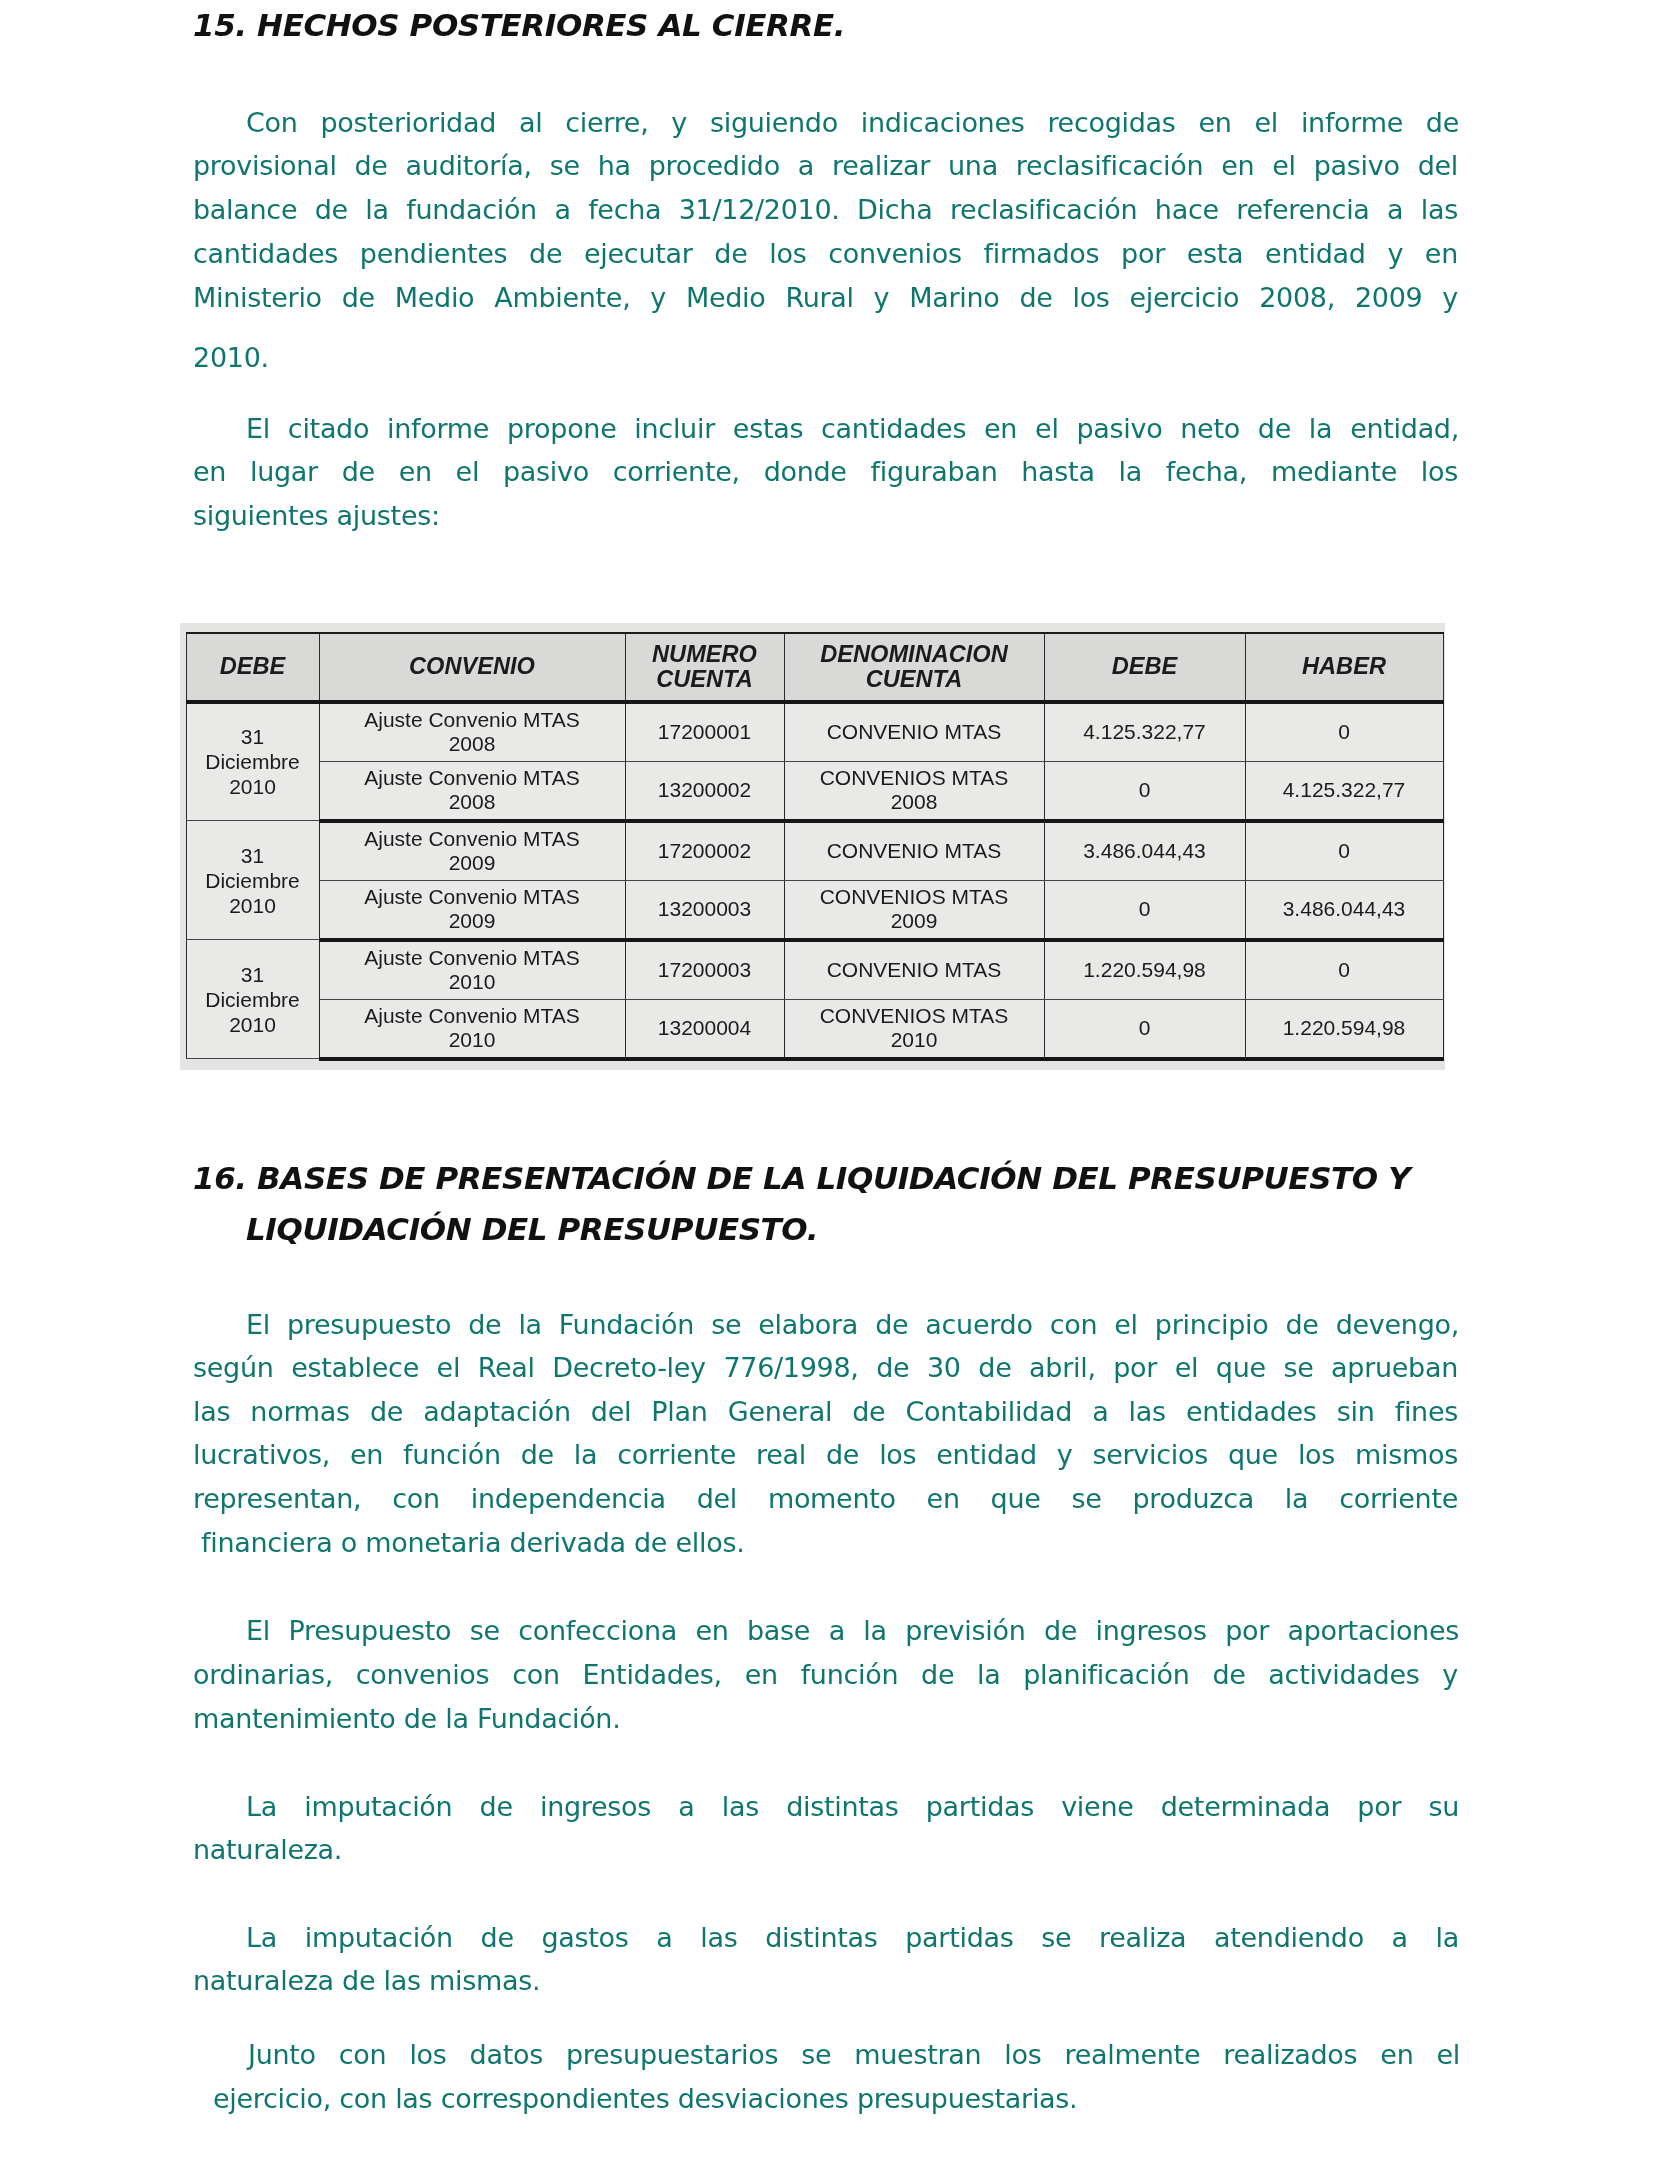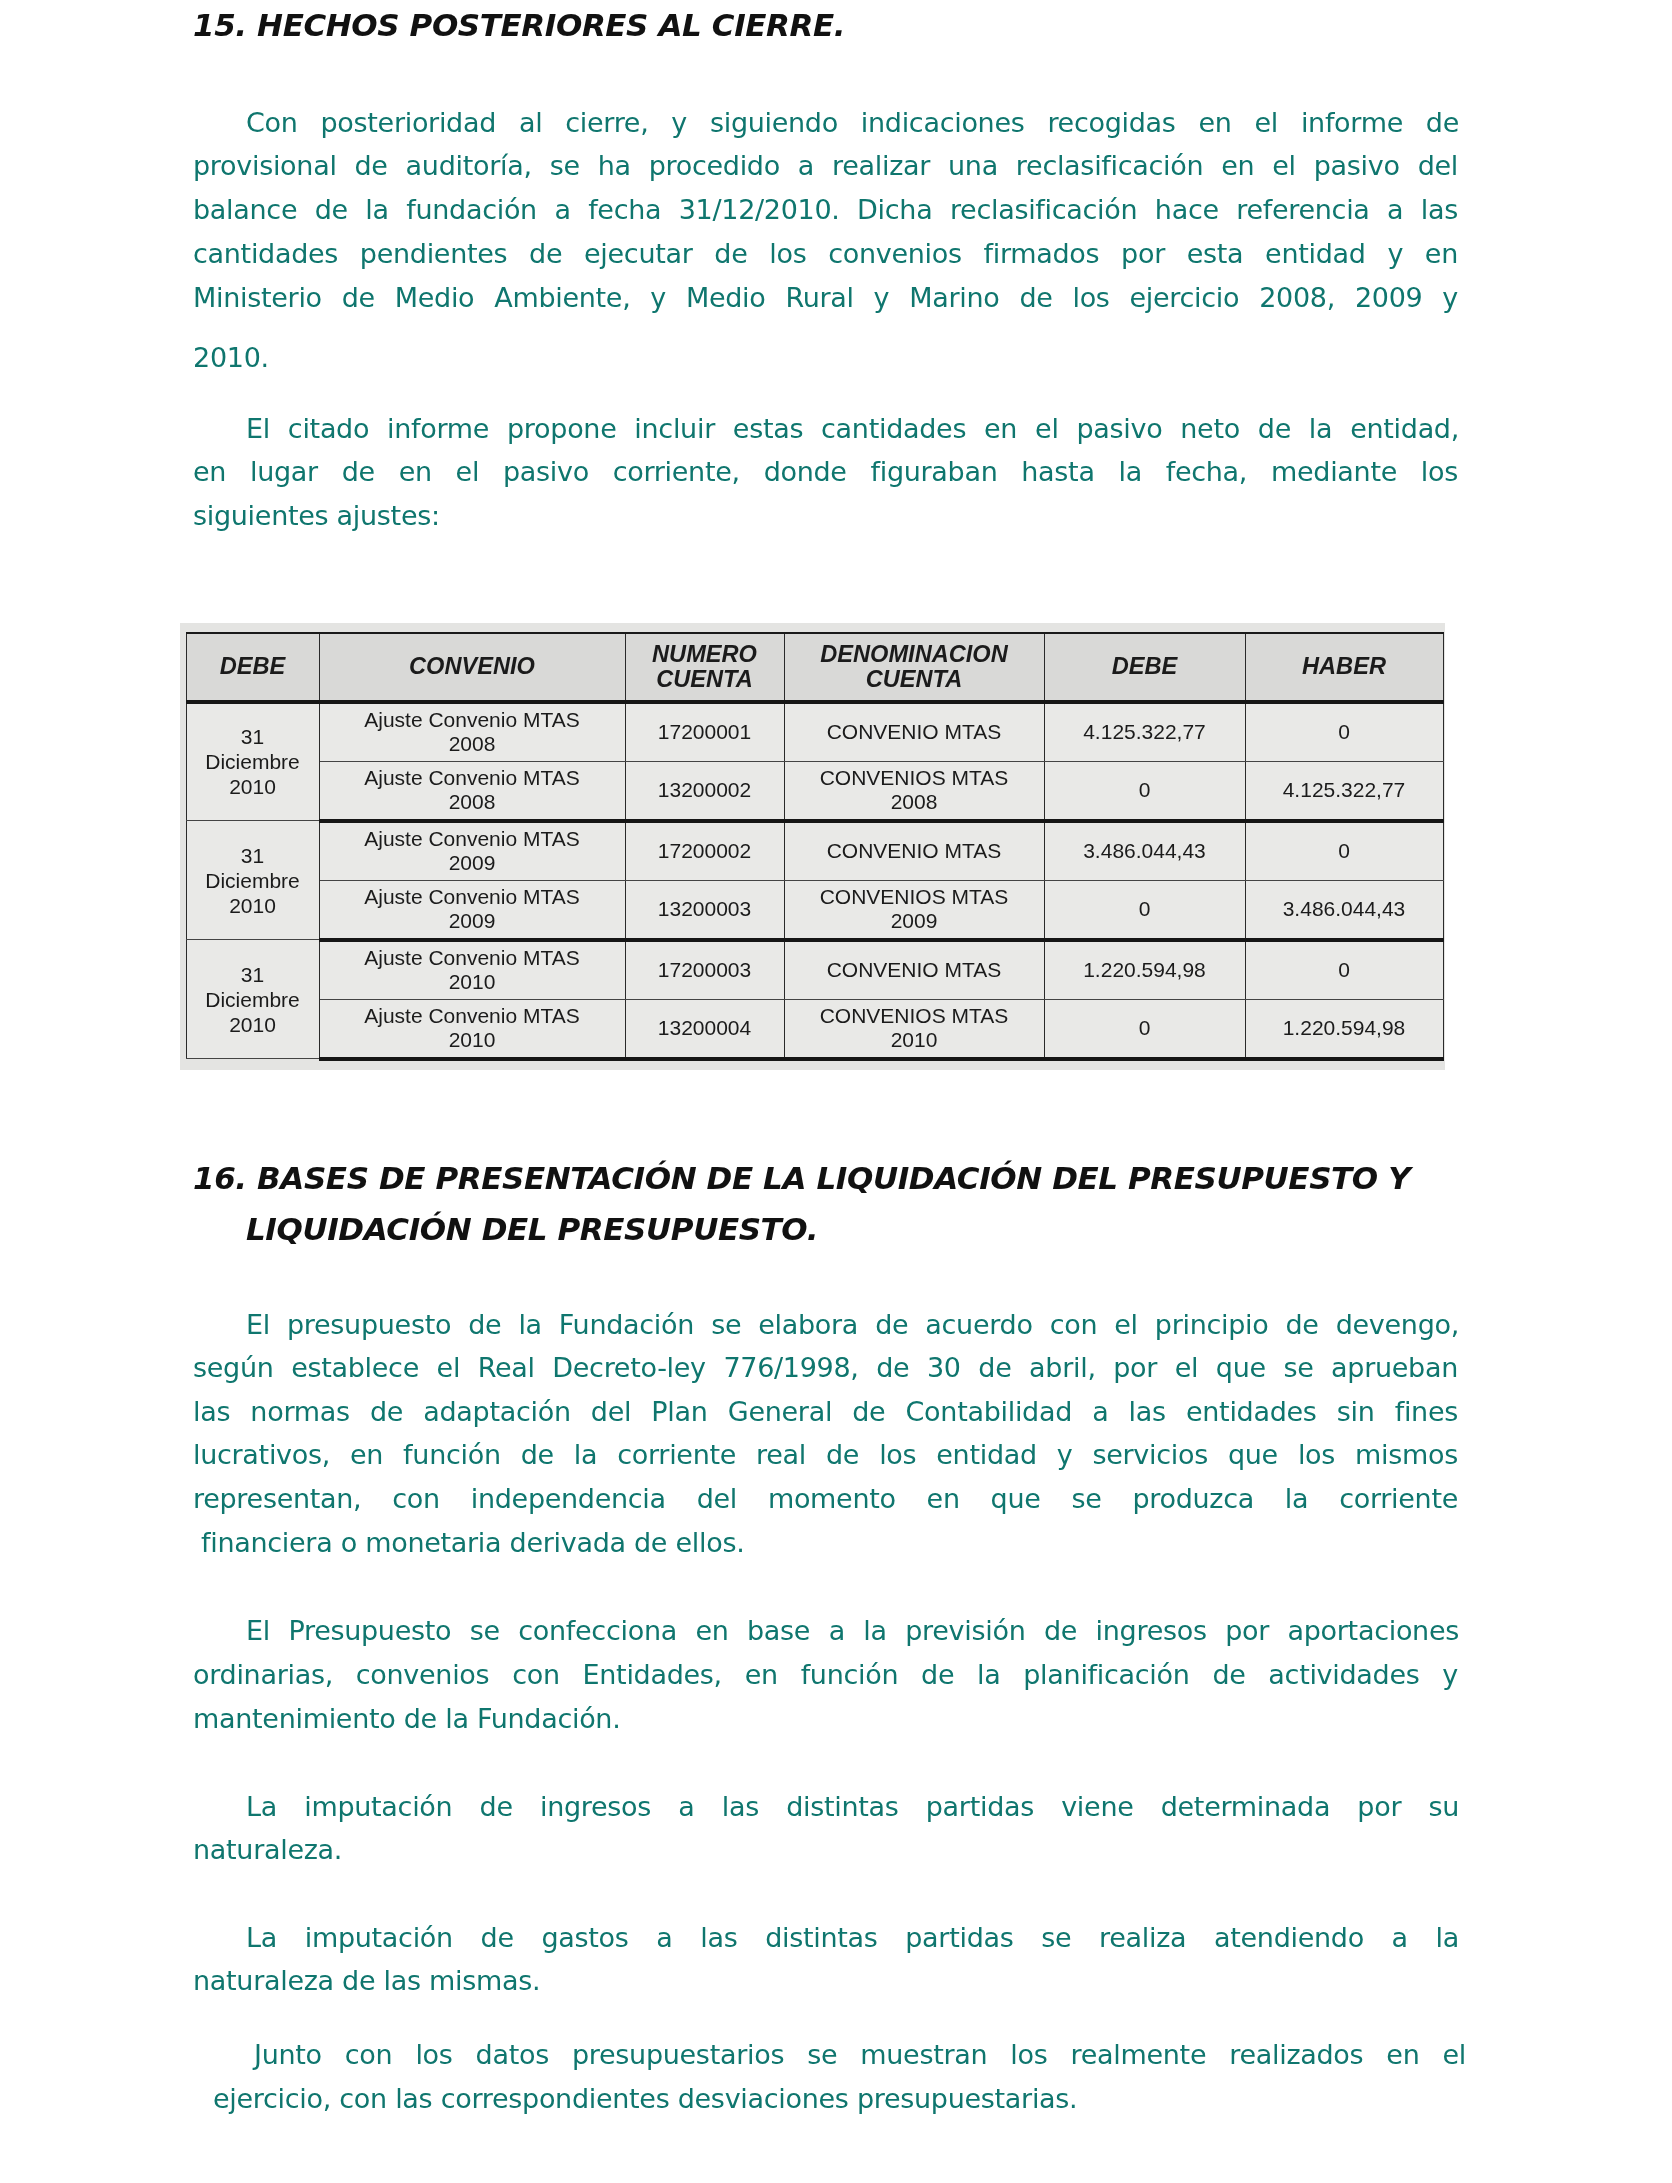--- a/index.html
+++ b/index.html
@@ -195,18 +195,18 @@
     <div class="line indent" style="top:1787px;"><span>La imputación de ingresos a las distintas partidas viene determinada por su</span></div>
     <div class="line last" style="top:1830px;"><span>naturaleza.</span></div>
   </div>
 
   <div class="para" style="top:0;">
     <div class="line indent" style="top:1918px;"><span>La imputación de gastos a las distintas partidas se realiza atendiendo a la</span></div>
     <div class="line last" style="top:1961px;"><span>naturaleza de las mismas.</span></div>
   </div>
 
   <div class="para" style="top:0;">
-    <div class="line indent" style="top:2035px; left:55px; width:1212px;margin-left:6px;"><span>Junto con los datos presupuestarios se muestran los realmente realizados en el</span></div>
+    <div class="line indent" style="top:2035px; left:55px; width:1212px;"><span>Junto con los datos presupuestarios se muestran los realmente realizados en el</span></div>
     <div class="line last" style="top:2079px; left:20px;"><span>ejercicio, con las correspondientes desviaciones presupuestarias.</span></div>
   </div>
 
 </div>
 
 
 </body></html>

